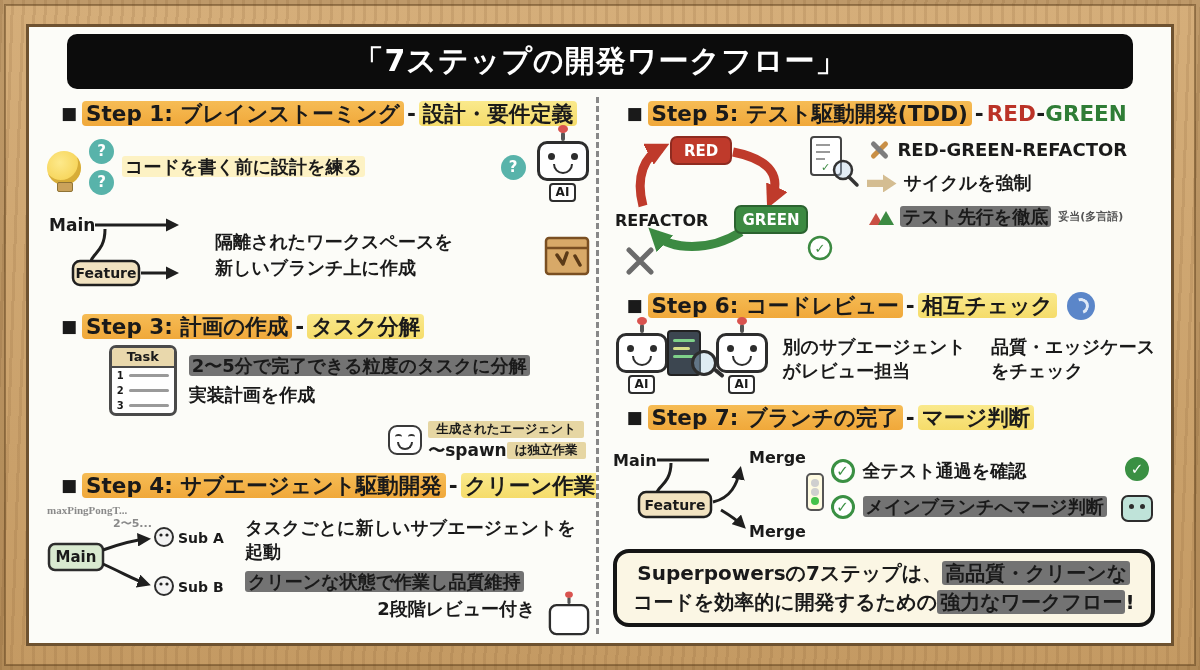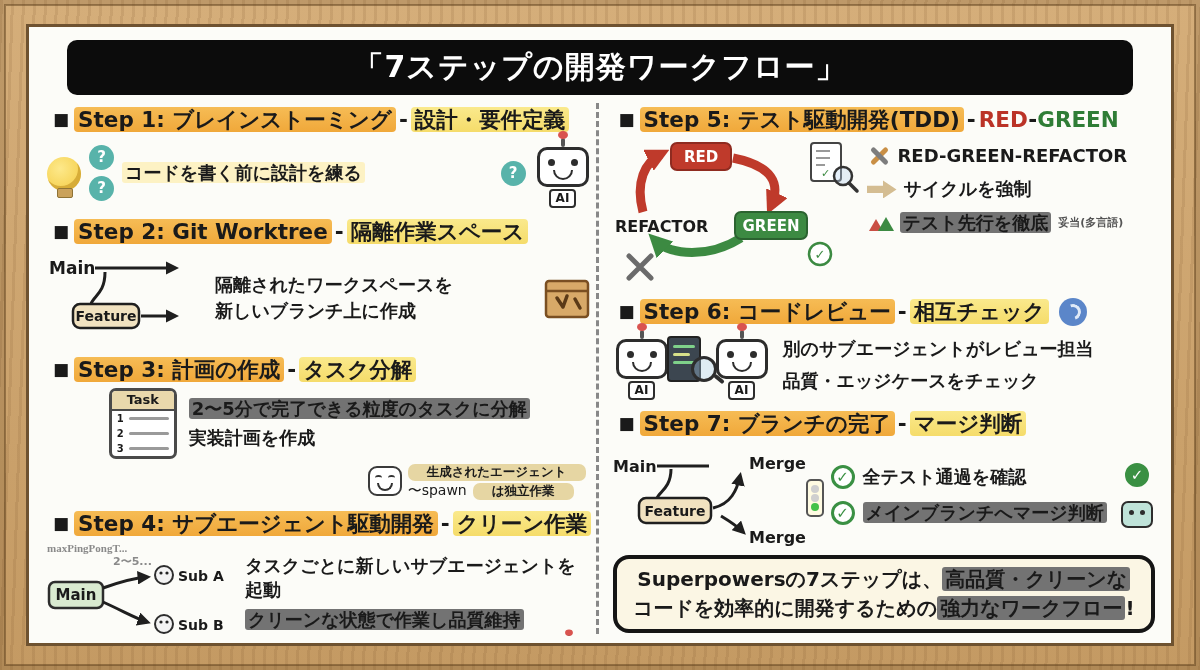--- a/index.html
+++ b/index.html
@@ -10,31 +10,31 @@
   .frame{width:1200px;height:670px;box-sizing:border-box;padding:24px 26px;position:relative;
     background:
       repeating-linear-gradient(92deg, rgba(120,80,40,.14) 0 3px, rgba(0,0,0,0) 3px 11px),
       linear-gradient(180deg,#d5ae7a,#c49a63);
     box-shadow:inset 0 0 0 5px rgba(90,60,25,.18)}
   .frame::before{content:"";position:absolute;inset:4px;border:2px solid rgba(94,63,28,.5);pointer-events:none}
   .canvas{width:100%;height:100%;box-sizing:border-box;background:#fcfcf8;border:3px solid #6e5230;
     padding:5px 10px 7px;display:flex;flex-direction:column;overflow:hidden;position:relative;z-index:1}
 
   
-  .title-bar{background:#0c0c0c;color:#fff;border-radius:10px;width:95%;margin:8px auto 4px;
+  .title-bar{background:#0c0c0c;color:#fff;border-radius:10px;width:95%;margin:2px auto 4px;
     text-align:center;font-weight:bold;font-size:30px;padding:7px 0;letter-spacing:1px;flex:0 0 auto}
 
   
   .columns{flex:1;display:flex;min-height:0;margin-top:2px}
   .col{flex:1 1 0;min-width:0;padding:0 4px 0 6px;display:flex;flex-direction:column;overflow:hidden}
   .col.right{padding-left:12px}
   .divider{width:0;border-left:3px dashed #888;margin:2px 0}
 
   
-  .step-head{font-size:21.5px;font-weight:bold;margin:4px 8px 4px;white-space:nowrap}
+  .step-head{font-size:21.5px;font-weight:bold;margin:4px 16px 4px;white-space:nowrap}
   .bullet{font-size:17px;margin-right:5px;vertical-align:2px}
   .hl{padding:0 4px;border-radius:4px}
   .hl-o{background:linear-gradient(0deg,#f0a83a,#f6bc55)}
   .hl-y{background:linear-gradient(0deg,#f5dc6a,#fae98c)}
   .hl-y2{background:#737373;padding:0 3px;border-radius:3px}
   .hl-soft{background:#fdf2c4;padding:0 3px;border-radius:3px}
   .dash{margin:0 3px;font-weight:bold}
   .red-txt{color:#bb3327}
   .green-txt{color:#2f7d36}
 
@@ -83,22 +83,22 @@
   .tc-row{display:flex;align-items:center;gap:4px;padding:2px 5px}
   .tc-num{font-size:10px;font-weight:bold;width:8px}
   .tc-ln{flex:1;height:3px;background:#9a9a9a;border-radius:2px}
   .s3-text{display:flex;flex-direction:column;gap:4px}
   .spawn-note{align-self:flex-end;display:flex;gap:6px;align-items:center;margin:2px 6px 0 0}
   .smiley{width:30px;height:26px;background:#fff;border:2.5px solid #3a3a3a;border-radius:9px;position:relative;flex:0 0 auto}
   .sm-eye{position:absolute;top:7px;width:7px;height:4px;border-top:2.5px solid #333;border-radius:50% 50% 0 0}
   .sm-eye.e1{left:5px}.sm-eye.e2{right:5px}
   .sm-mouth{position:absolute;bottom:3px;left:50%;transform:translateX(-50%);width:12px;height:6px;
     border:2px solid #333;border-top:none;border-radius:0 0 8px 8px}
-  .note-hl{background:#e6d6a3;font-size:12.5px;font-weight:bold;padding:0 19px;border-radius:7px;display:inline-block}
-  .spawn-word{font-size:14px;font-weight:normal;margin-right:6px}
+  .note-hl{background:#e6d6a3;font-size:12.5px;font-weight:bold;padding:0 8px;border-radius:2px;display:inline-block}
+  .spawn-word{font-size:17px;font-weight:bold;margin-right:0}
   .spawn-row{display:flex;align-items:center;margin-top:1px}
 
   
   .s4-body{gap:6px;margin-bottom:0}
   .s4-left{flex:0 0 192px}
   .main-box{fill:#d9ead0;stroke:#2d2d2d;stroke-width:2.5}
   .mini-bot{fill:#f3f3f3;stroke:#2d2d2d;stroke-width:2}
   .s4-text{flex:1;display:flex;flex-direction:column;gap:5px;padding-top:12px}
   .s4-bottom{display:flex;align-items:flex-start;justify-content:flex-end;gap:10px;margin-top:-2px}
 
@@ -123,21 +123,21 @@
   .s6-body{gap:12px;align-items:center}
   .s6-bots{display:flex;align-items:flex-start;flex:0 0 auto}
   .tablet{width:34px;height:46px;background:#3c4650;border:2px solid #222;border-radius:4px;margin:6px -4px 0;
     display:flex;flex-direction:column;gap:5px;padding:7px 4px;box-sizing:border-box;z-index:1}
   .t-line{height:3px;background:#7fd18a;border-radius:2px}
   .t-line.t2{background:#d7e08a;width:80%}
   .mag{width:20px;height:20px;border:3.5px solid #2d2d2d;border-radius:50%;background:rgba(170,205,235,.35);
     position:relative;margin:26px -4px 0 -6px;z-index:2;flex:0 0 auto}
   .mag::after{content:"";position:absolute;width:12px;height:4px;background:#2d2d2d;border-radius:2px;
     right:-11px;bottom:-2px;transform:rotate(40deg)}
-  .s6-text{flex:1;display:flex;flex-direction:column;gap:7px}
+  .s6-text{flex:1;display:flex;flex-direction:row;gap:7px}
   .swirl{display:inline-block;width:28px;height:28px;border-radius:50%;background:#5b86c9;
     vertical-align:-7px;margin-left:10px;position:relative}
   .swirl::after{content:"";position:absolute;inset:6px;border:3px solid #dfe9f7;
     border-bottom-color:transparent;border-left-color:transparent;border-radius:50%;transform:rotate(25deg)}
 
   
   .s7-body{gap:2px;align-items:center}
   .s7-text{flex:1;display:flex;flex-direction:column;gap:12px}
   .s7-row{display:flex;align-items:center;gap:8px;white-space:nowrap}
   .check-circle{width:24px;height:24px;border-radius:50%;background:#fff;border:3px solid #3a9043;
@@ -197,23 +197,20 @@
             <div class="r-ant"></div>
             <div class="r-head">
                 <span class="r-eye l"></span>
                 <span class="r-eye r"></span>
                 <span class="r-mouth"></span>
               </div>
             <div class="ai-badge">AI</div>
           </div>
         </div>
 
-        <h2 class="step-head">
-          <span class="bullet">■</span><span class="hl hl-o">Step 2: Git Worktree</span><span class="dash">-</span><span class="hl hl-y">隔離作業スペース</span>
-        </h2>
         <div class="step-body s2-body">
           <svg width="162" height="96">
             <text x="2" y="24" font-size="17" font-weight="bold" fill="#1a1a1a">Main</text>
             <path class="ln" d="M48 18 H128" marker-end="url(#arr-dark)"></path>
             <path class="ln" d="M58 22 C 58 44, 46 46, 44 54"></path>
             <rect class="feature-box" x="26" y="54" width="66" height="24" rx="7"></rect>
             <text x="59" y="71" font-size="14" font-weight="bold" text-anchor="middle" fill="#1a1a1a">Feature</text>
             <path class="ln" d="M94 66 H128" marker-end="url(#arr-dark)"></path>
           </svg>
           <div class="s2-text">

